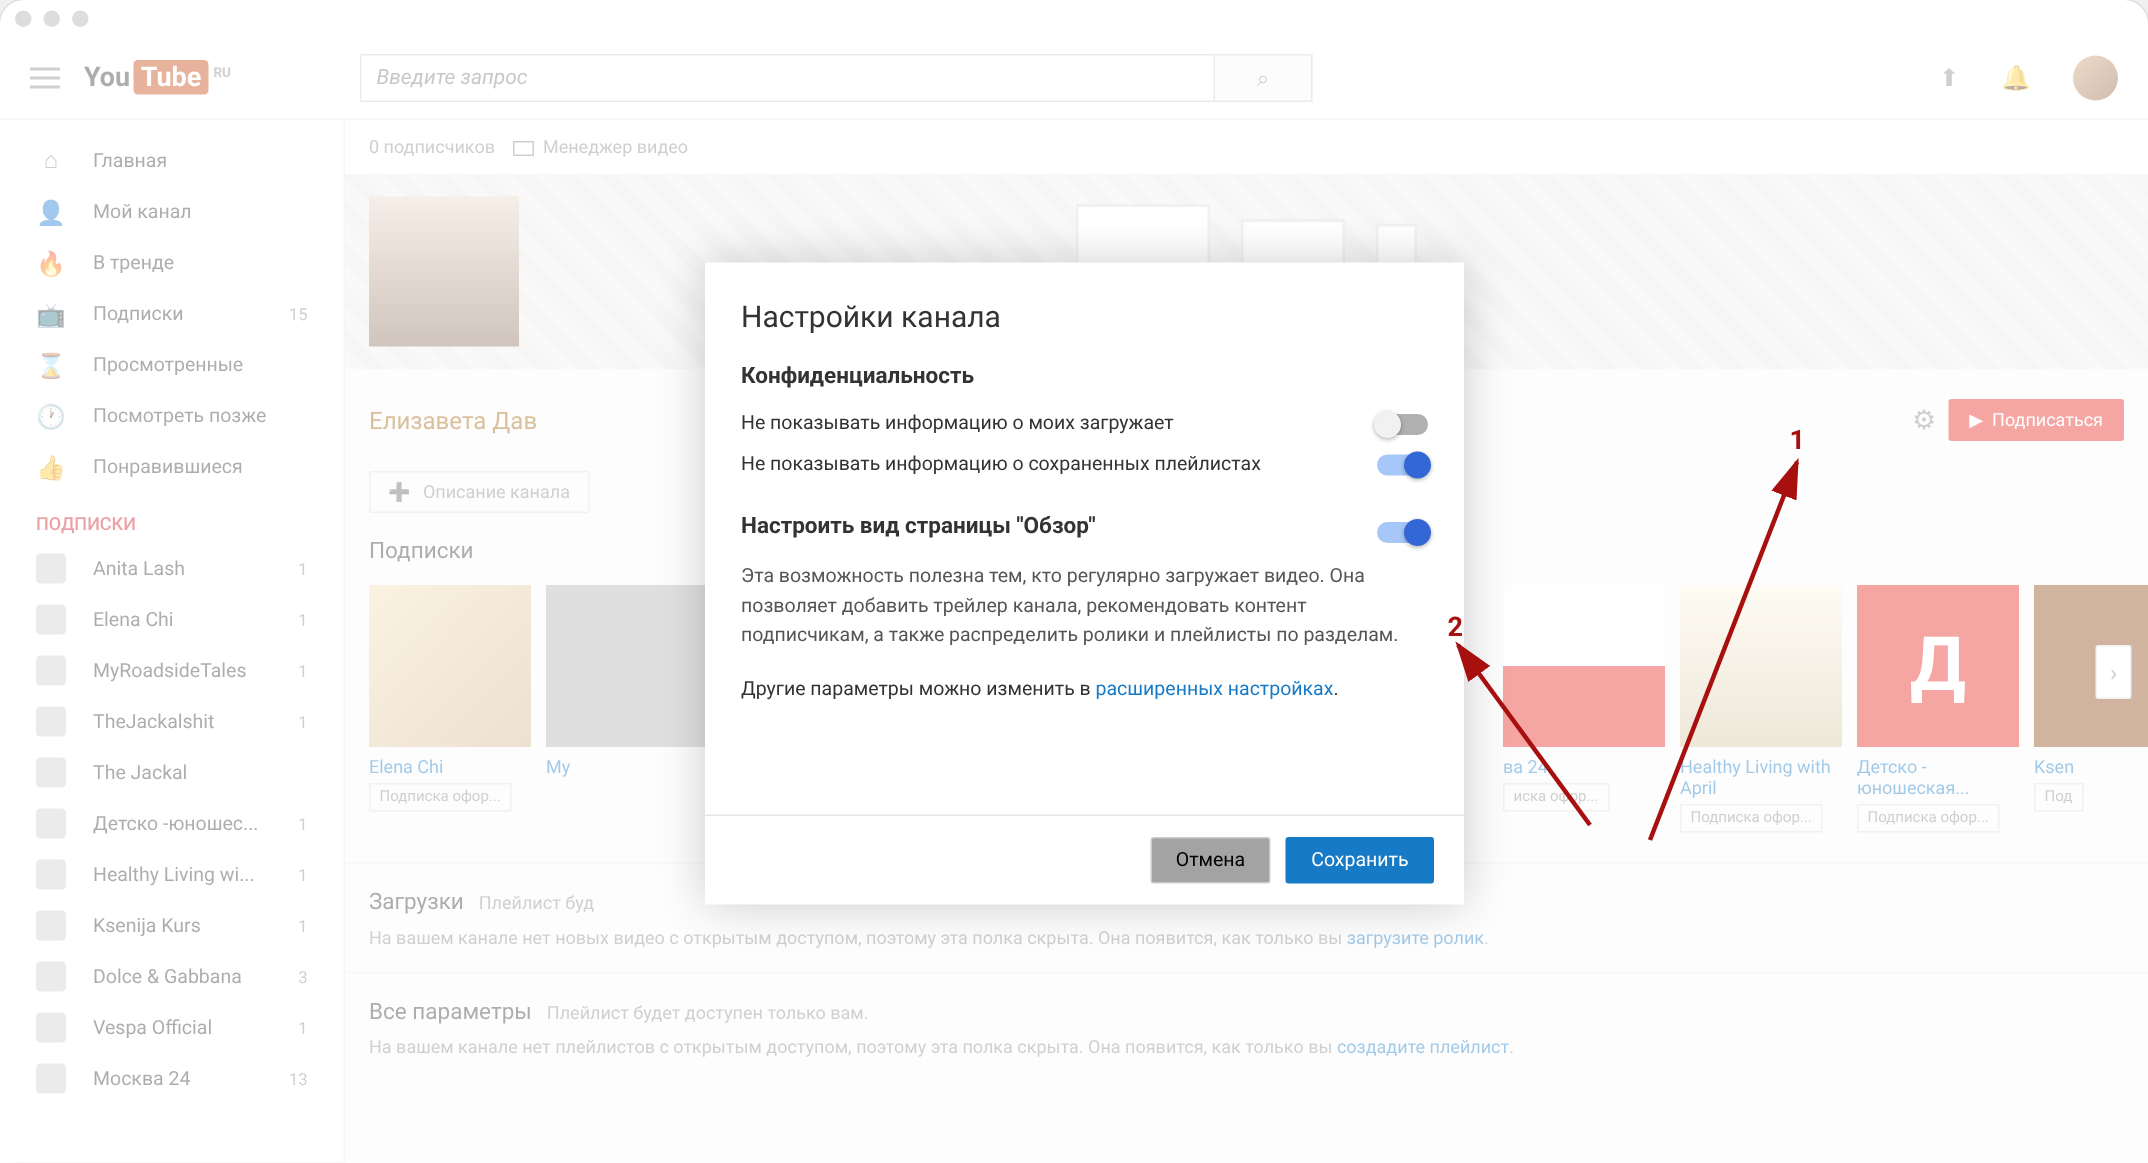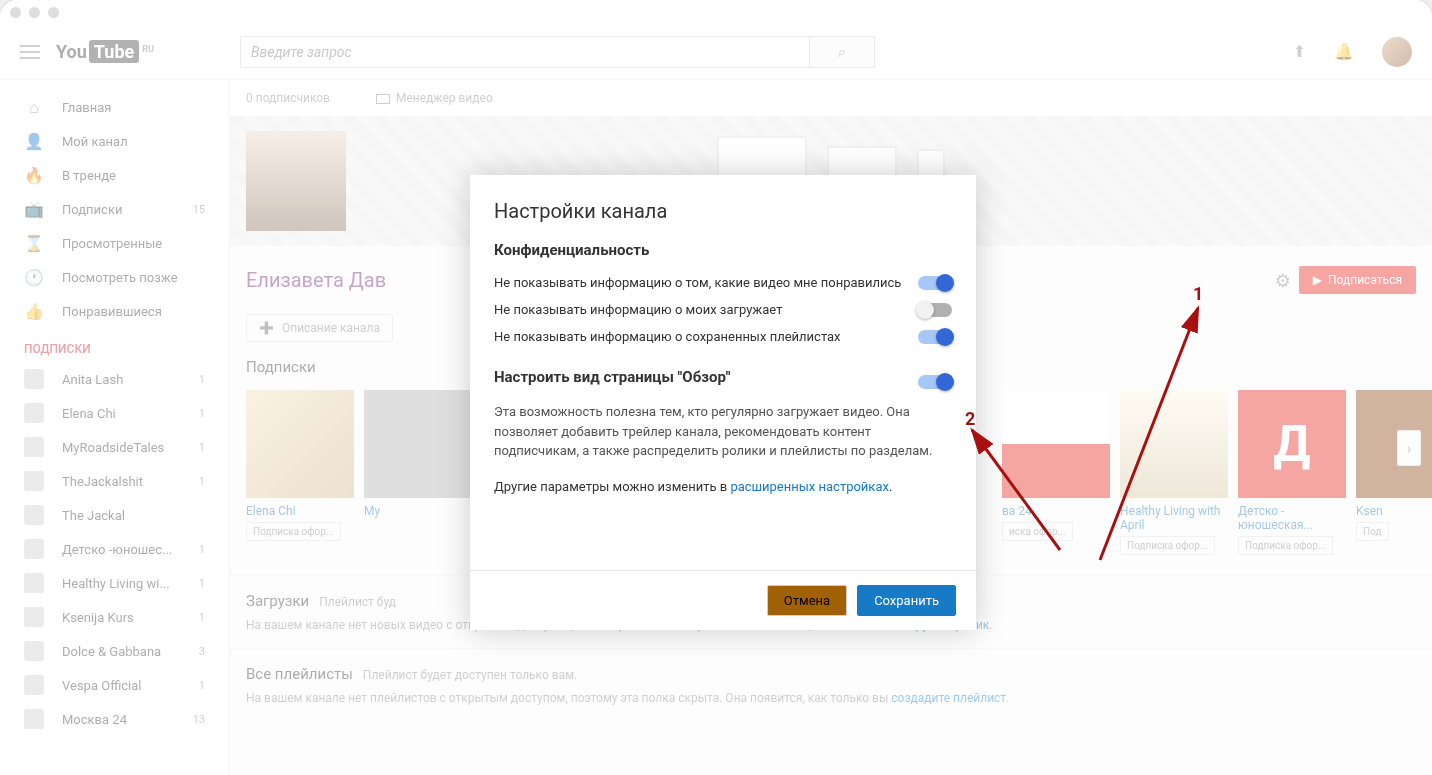--- a/index.html
+++ b/index.html
@@ -6,43 +6,43 @@
 body{background:#f0f0f0;width:1432px;height:775px;overflow:hidden;position:relative}
 .window-frame{position:absolute;inset:0;background:#fff;border-radius:16px;box-shadow:0 0 0 1px #ddd}
 .titlebar{height:24px;display:flex;align-items:center;padding-left:10px;gap:8px}
 .tb{width:11px;height:11px;border-radius:50%;background:#ddd}
 .content-overlay{position:absolute;top:24px;left:0;right:0;bottom:0;background:rgba(255,255,255,.6);pointer-events:none;z-index:5}
 .app{position:absolute;top:24px;left:0;right:0;bottom:0;overflow:hidden}
 .header{height:56px;border-bottom:1px solid #e8e8e8;display:flex;align-items:center;padding:0 20px;gap:16px;background:#fff}
 .menu-icon{width:20px;height:14px;border-top:2px solid #888;border-bottom:2px solid #888;position:relative}
 .menu-icon::before{content:"";position:absolute;top:4px;left:0;right:0;height:2px;background:#888}
 .logo{display:flex;align-items:center;font-weight:bold;font-size:18px;color:#333}
-.logo-tube{background:#404040;color:#fff;padding:1px 5px;border-radius:3px;margin-left:2px}
+.logo-tube{background:#c2410c;color:#fff;padding:1px 5px;border-radius:3px;margin-left:2px}
 .logo-ru{font-size:9px;color:#888;margin-left:3px;align-self:flex-start;margin-top:4px}
 .search-box{display:flex;margin-left:70px}
 .search-input{width:570px;height:32px;border:1px solid #ccc;padding:0 10px;font-size:14px;font-style:italic;color:#aaa}
 .search-btn{width:65px;height:32px;border:1px solid #ccc;border-left:none;background:#f8f8f8;color:#888;font-size:15px}
 .header-right{margin-left:auto;display:flex;align-items:center;gap:28px;color:#888}
 .avatar{width:30px;height:30px;border-radius:50%;background:linear-gradient(135deg,#d4a373,#8b5a3c)}
 .body{display:flex;height:calc(100% - 56px)}
 .sidebar{width:230px;border-right:1px solid #e8e8e8;padding:10px 0;overflow-y:auto;background:#fff}
 .nav-item{display:flex;align-items:center;padding:7px 24px;font-size:13px;color:#333;gap:18px}
 .nav-icon{width:20px;height:20px;display:flex;align-items:center;justify-content:center;color:#888;font-size:16px}
 .nav-badge{margin-left:auto;font-size:11px;color:#888}
 .nav-section{padding:14px 24px 6px;font-size:12px;color:#cc181e;font-weight:500}
 .sub-avatar{width:20px;height:20px;border-radius:3px;background:#ccc}
 .main{flex:1;overflow-y:auto;background:#fafafa}
-.channel-bar{height:36px;background:#fff;display:flex;align-items:center;padding-left:16px;gap:46px;font-size:12px;color:#888}
+.channel-bar{height:36px;background:#fff;display:flex;align-items:center;padding-left:16px;gap:12px;font-size:12px;color:#888}
 .vm-icon{display:inline-block;width:14px;height:10px;border:1px solid #888;margin-right:6px;vertical-align:middle}
 .banner{height:130px;background:repeating-linear-gradient(45deg,#f0f0f0,#f0f0f0 10px,#e8e8e8 10px,#e8e8e8 20px);position:relative;display:flex;align-items:center}
 .channel-avatar{width:100px;height:100px;background:linear-gradient(180deg,#e8d5c4 0%,#8b6f5c 100%);margin-left:16px}
 .banner-devices{position:absolute;left:50%;top:20px;transform:translateX(-50%);display:flex;gap:20px;align-items:flex-end}
 .dev{background:#fff;border:2px solid #ddd}
 .channel-header{padding:20px 16px;display:flex;align-items:center;gap:20px}
-.channel-name{font-size:20px;color:#701a75}
+.channel-name{font-size:16px;color:#a16207}
 .desc-btn{display:inline-flex;align-items:center;gap:8px;border:1px solid #ddd;padding:6px 12px;margin:0 16px;font-size:12px;color:#888;border-radius:2px}
 .subscribe-area{margin-left:auto;display:flex;align-items:center;gap:8px}
 .gear{color:#888;font-size:18px}
 .subscribe-btn{background:#e62117;color:#fff;padding:7px 14px;font-size:12px;border-radius:2px;display:flex;align-items:center;gap:6px}
 .section{padding:16px}
 .section-title{font-size:15px;color:#333;margin-bottom:14px}
 .sub-row{display:flex;gap:10px;position:relative}
 .sub-card{width:108px}
 .sub-thumb{width:108px;height:108px;background:#ccc}
 .sub-name{font-size:12px;color:#167ac6;margin-top:6px;display:block}
@@ -62,21 +62,21 @@
 .setting-label{flex:1}
 .toggle{width:34px;height:14px;border-radius:7px;position:relative;flex-shrink:0}
 .toggle::after{content:"";position:absolute;width:18px;height:18px;border-radius:50%;top:-2px;box-shadow:0 1px 3px rgba(0,0,0,.3)}
 .toggle.on{background:#a7c7f9}
 .toggle.on::after{right:-2px;background:#3367d6}
 .toggle.off{background:#b0b0b0}
 .toggle.off::after{left:-2px;background:#f1f1f1}
 .modal-note{font-size:13px;color:#333;padding:10px 0}
 .modal-desc{font-size:13px;color:#555;line-height:1.5;padding-bottom:8px}
 .modal-footer{padding:14px 20px;border-top:1px solid #e5e5e5;display:flex;justify-content:flex-end;gap:10px;margin-top:60px}
-.btn{padding:7px 16px;font-size:13px;border-radius:2px;border:1px solid #ccc;background:#a16207;cursor:pointer}
+.btn{padding:7px 16px;font-size:13px;border-radius:2px;border:1px solid #ccc;background:#a3a3a3;cursor:pointer}
 .btn-primary{background:#167ac6;color:#fff;border-color:#167ac6}
 
 .anno1{position:absolute;left:1193px;top:283px;font-size:18px;color:#a81010;font-weight:bold;z-index:30}
 .anno2{position:absolute;left:965px;top:408px;font-size:18px;color:#a81010;font-weight:bold;z-index:30}
 .arrow{position:absolute;z-index:25;pointer-events:none}
 .sub-thumb.t0{background:linear-gradient(135deg,#f5deb3,#d2b48c)}
 .sub-thumb.t1{background:#b0b0b0}
 .sub-thumb.t2{background:linear-gradient(180deg,#fff 50%,#e62117 50%)}
 .sub-thumb.t3{background:linear-gradient(180deg,#fdf6e3,#d4c5a0)}
 .sub-thumb.t4{background:#e62117;color:#fff;display:flex;align-items:center;justify-content:center;font-size:50px;font-weight:bold}
@@ -258,41 +258,37 @@
         <div id="shelves">
             <div class="shelf">
               <div class="shelf-title">
                 <span class="shelf-name">Загрузки</span>
                 <span class="shelf-sub">Плейлист буд</span>
               </div>
               <div class="shelf-desc">На вашем канале нет новых видео с открытым доступом, поэтому эта полка скрыта. Она появится, как только вы <a class="link">загрузите ролик</a>.</div>
             </div>
             <div class="shelf">
               <div class="shelf-title">
-                <span class="shelf-name">Все плейлисты</span>
+                <span class="shelf-name">Все параметры</span>
                 <span class="shelf-sub">Плейлист будет доступен только вам.</span>
               </div>
               <div class="shelf-desc">На вашем канале нет плейлистов с открытым доступом, поэтому эта полка скрыта. Она появится, как только вы <a class="link">создадите плейлист</a>.</div>
             </div>
           </div>
       </div>
     </div>
   </div>
 
   <div class="content-overlay"></div>
 
   <div class="modal">
     <div class="modal-title">Настройки канала</div>
     <div class="modal-section">
       <div class="ms-heading">Конфиденциальность</div>
       <div id="privacy-settings">
-          <div class="setting-row">
-            <span class="setting-label">Не показывать информацию о том, какие видео мне понравились</span>
-            <div class="toggle on"></div>
-          </div>
           <div class="setting-row">
             <span class="setting-label">Не показывать информацию о моих загружает</span>
             <div class="toggle off"></div>
           </div>
           <div class="setting-row">
             <span class="setting-label">Не показывать информацию о сохраненных плейлистах</span>
             <div class="toggle on"></div>
           </div>
         </div>
     </div>

